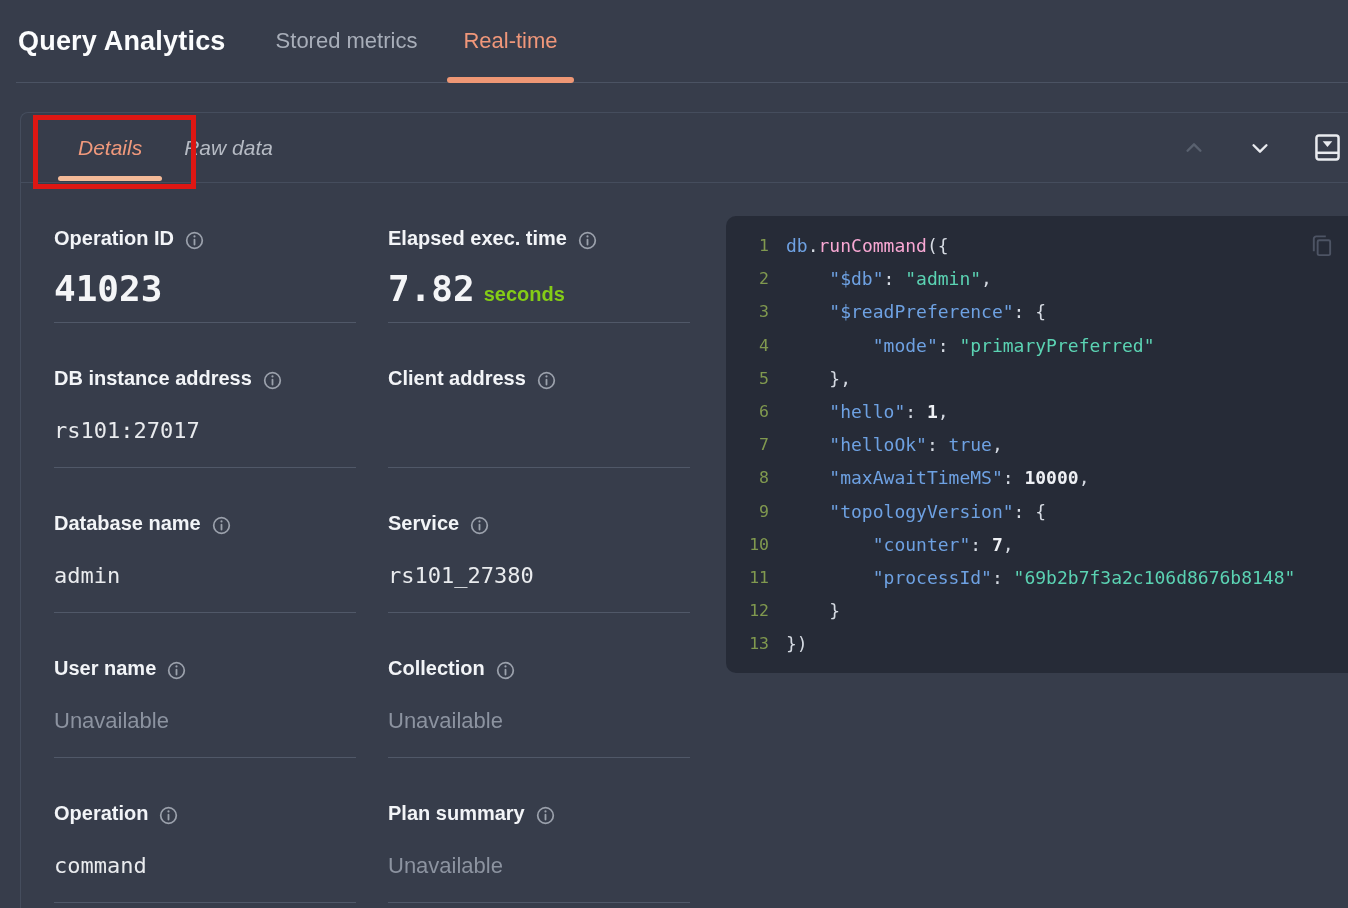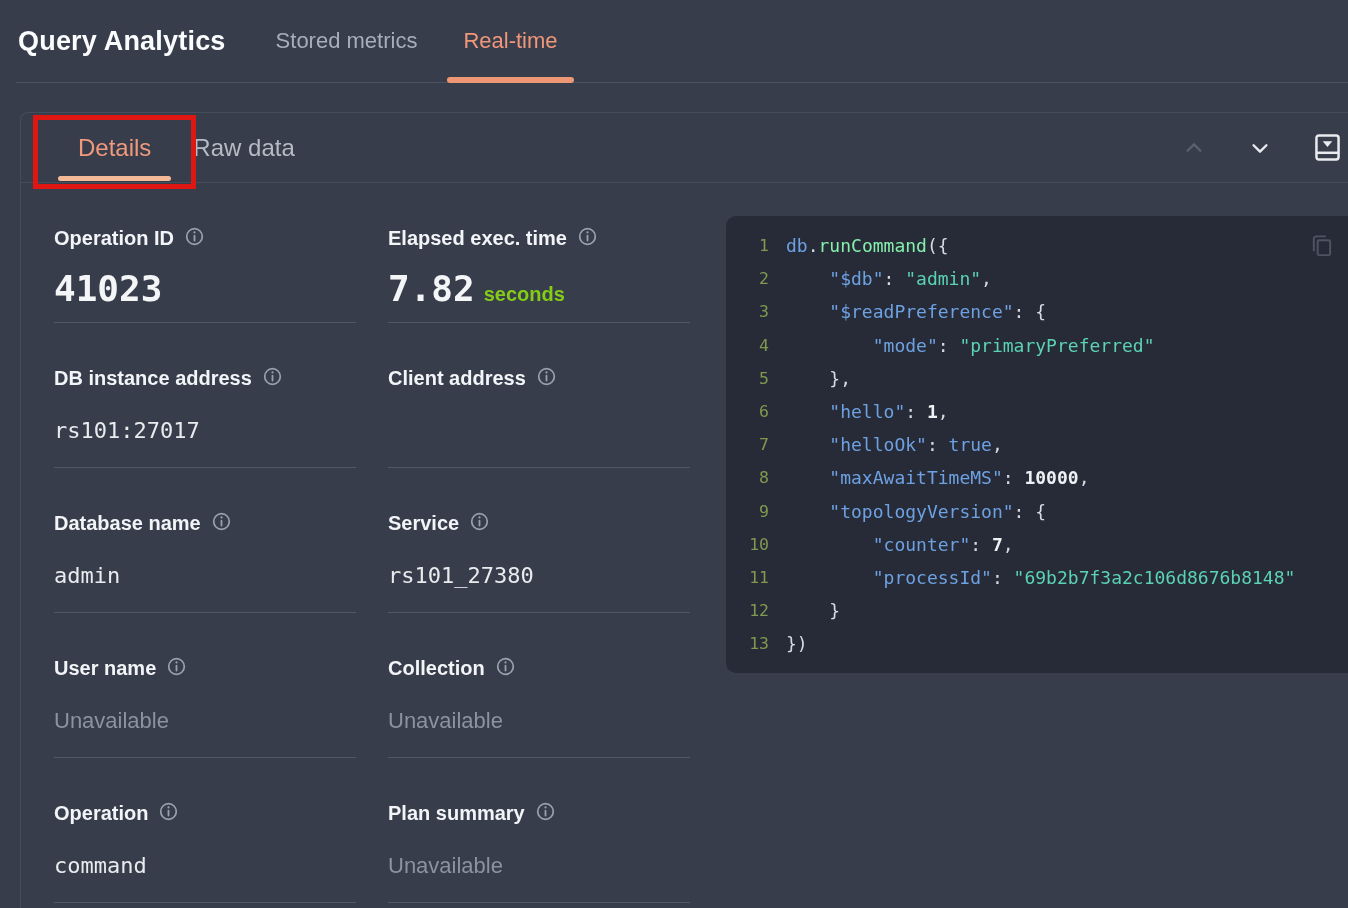--- a/index.html
+++ b/index.html
@@ -39,21 +39,21 @@
     border:1px solid #454d5d; border-radius:8px 0 0 8px; border-right:none;
   }
   .panel-tabbar {
     height:70px; border-bottom:1px solid #454d5d;
     display:flex; align-items:center;
   }
   .panel-tabs { display:flex; height:100%; margin-left:36px; }
   .panel-tab {
     position:relative; height:100%;
     display:flex; align-items:center; padding:0 21px;
-    font-size:24px; font-weight:500; color:#b6bbc4; cursor:pointer;
+    font-size:21px; font-weight:500; color:#b6bbc4; cursor:pointer;font-style:italic;
   }
   .panel-tab.active { color:#f0997c; }
   .panel-tab.active::after {
     content:""; position:absolute; left:1px; right:1px; bottom:1px;
     height:5px; border-radius:2.5px; background:#f4ba98;
   }
   .panel-actions {
     margin-left:auto; margin-right:10px;
     display:flex; align-items:center; gap:44px;
   }
@@ -64,21 +64,21 @@
   .content { display:flex; align-items:flex-start; padding-left:33px; }
   .fields {
     display:grid;
     grid-template-columns:302px 302px;
     grid-template-rows:140px repeat(4,145px);
     column-gap:32px;
     width:636px;
   }
   .field-cell { padding-top:44px; border-bottom:1px solid #505868; }
   .field-label {
-    display:flex; align-items:flex-start; gap:11px;
+    display:flex; align-items:flex-end; gap:11px;
     font-size:20px; font-weight:700; color:#f2f4f7;
   }
   .info-icon { color:#9ba1ac; flex:none; cursor:pointer; }
   .field-value.big {
     margin-top:18px;
     font-family:"DejaVu Sans Mono", monospace;
     font-size:36px; font-weight:700; color:#f4f5f7;
     display:flex; align-items:baseline;
   }
   .field-value.big .suffix {
@@ -108,21 +108,21 @@
     font-size:16.5px; color:#80994f;
   }
   .cd {
     margin-left:17px; white-space:pre;
     font-family:"DejaVu Sans Mono", monospace;
     font-size:18px;
   }
   .tk-pln { color:#d5dae2; }
   .tk-key { color:#6ea1e2; }
   .tk-str { color:#5bd3b3; }
-  .tk-fn  { color:#86efac; }
+  .tk-fn  { color:#f9a8d4; }
   .tk-num { color:#eef0f4; font-weight:700; }
   .copy-btn {
     position:absolute; top:16px; right:16px;
     color:#4d5464; cursor:pointer;
   }
   
   .annotation {
     position:absolute; left:33px; top:115px;
     width:163px; height:74px;
     border:5px solid #de1713; z-index:20; pointer-events:none;

